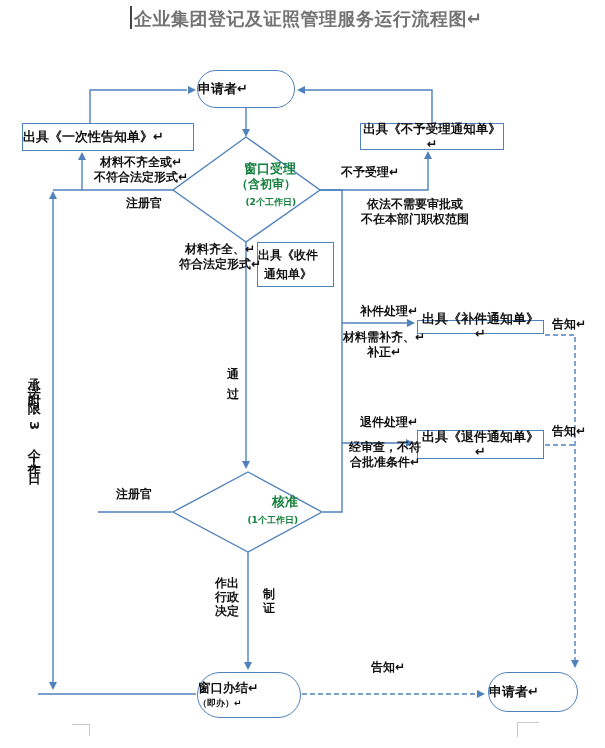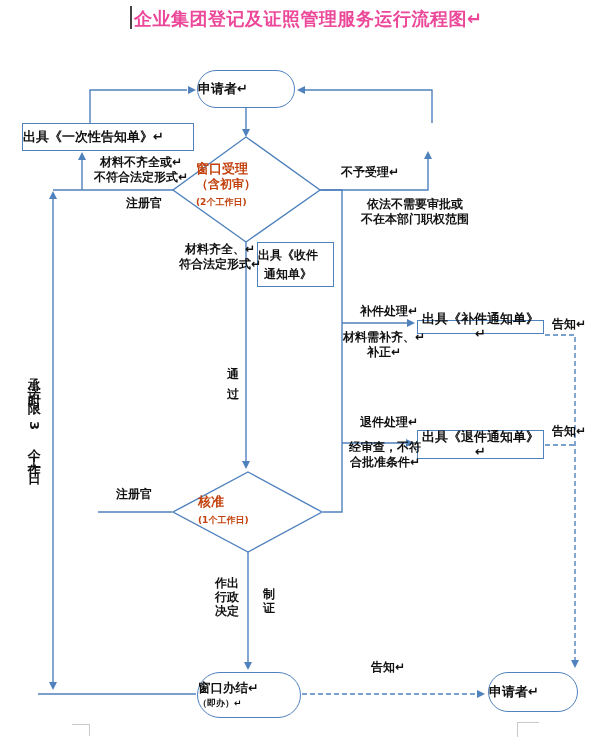--- a/index.html
+++ b/index.html
@@ -6,27 +6,27 @@
   #canvas{position:relative;width:605px;height:748px;background:#ffffff;overflow:hidden;
           font-family:"DejaVu Sans",sans-serif;color:#111;}
   #wires{position:absolute;left:0;top:0;width:605px;height:748px;}
   .node{position:absolute;display:flex;flex-direction:column;align-items:flex-start;justify-content:center;
         border:1.4px solid #4f81bd;background:#fff;box-sizing:border-box;text-align:center;}
   .oval{border-radius:24px;}
   .node .t1{font-size:13px;font-weight:bold;line-height:1.15;}
   .node .t2{font-size:9px;font-weight:bold;line-height:1.2;margin-top:3px;}
   .lbl{position:absolute;font-weight:bold;font-size:12px;line-height:1.22;color:#111;
        white-space:pre-line;text-align:center;}
-  .dtext{position:absolute;width:100px;text-align:left;color:#c2410c;}
+  .dtext{position:absolute;width:100px;text-align:right;color:#15803d;}
   .dtext .t1{font-size:13px;font-weight:bold;line-height:1.25;}
   .dtext .t1b{font-size:12px;font-weight:bold;line-height:1.25;}
   .dtext .t2{font-size:9px;font-weight:bold;margin-top:4px;}
   .vertical{writing-mode:vertical-rl;letter-spacing:8px;font-size:13px;height:210px;text-align:left;}
   .title{position:absolute;left:134px;top:7px;font-size:18px;font-weight:bold;letter-spacing:0.5px;
-         white-space:nowrap;color:#ec4899;}
+         white-space:nowrap;color:#737373;}
   .cursor{position:absolute;left:130px;top:6px;width:1.5px;height:23px;background:#444;}
   .corner{position:absolute;box-sizing:border-box;}
   .corner.bl{left:72px;top:724px;width:18px;height:12px;border-top:1.5px solid #c9c9c9;border-right:1.5px solid #c9c9c9;}
   .corner.br{left:517px;top:722px;width:22px;height:15px;border-top:1.5px solid #c9c9c9;border-left:1.5px solid #c9c9c9;}
 </style>
 </head>
 <body>
 
 <div id="canvas">
 
@@ -77,20 +77,23 @@
   </svg>
 
   <div class="node oval" style="left:197px;top:70px;width:98px;height:38px;">
     <span class="t1">申请者↵</span>
   </div>
 
   <div class="node" style="left:22px;top:123px;width:172px;height:28px;">
     <span class="t1">出具《一次性告知单》↵</span>
   </div>
 
+  <div class="node" style="left:360px;top:123px;width:144px;height:27px;">
+    <span class="t1" style="font-size:12.5px;">出具《不予受理通知单》↵</span>
+  </div>
 
   <div class="dtext" style="left:196px;top:161px;">
     <div class="t1">窗口受理</div>
     <div class="t1b">（含初审）</div>
     <div class="t2">(2个工作日)</div>
   </div>
 
   <div class="node" style="left:257px;top:242px;width:77px;height:45px;">
     <span class="t1" style="font-size:12px;white-space:pre-line;line-height:1.55;">出具《收件
 通知单》</span>

